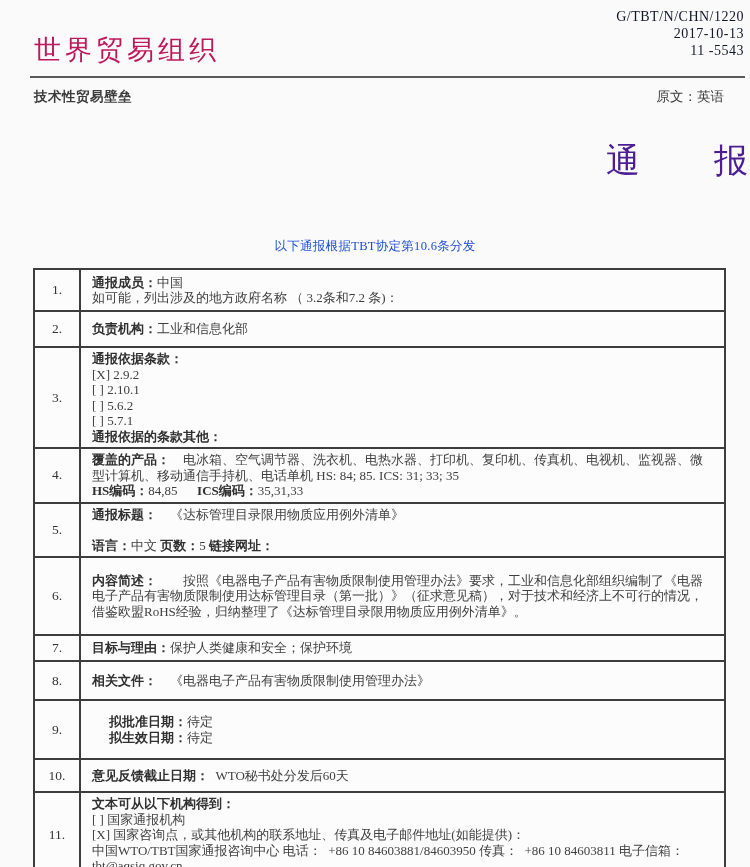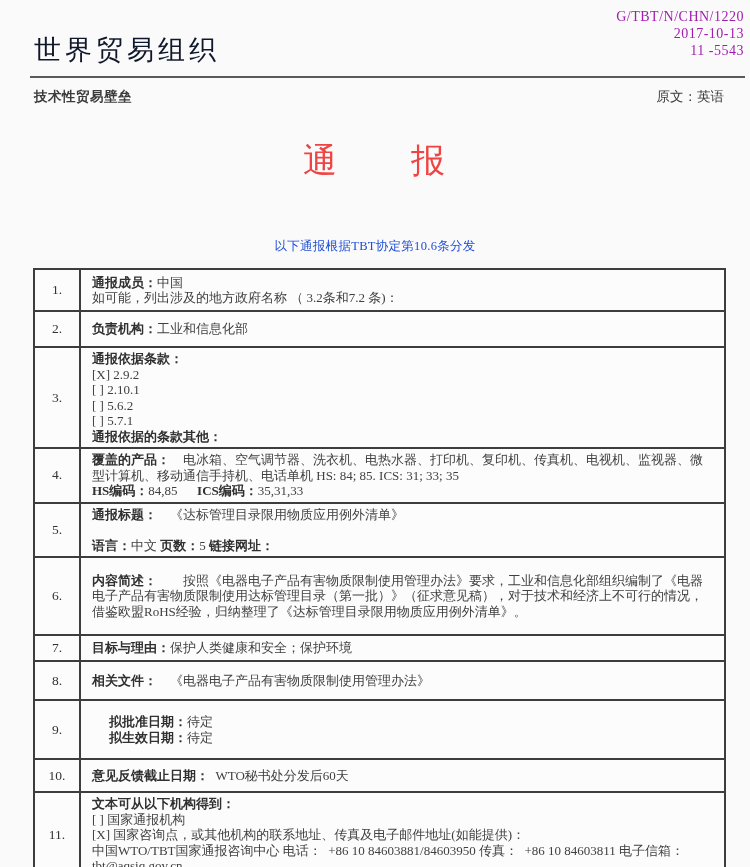--- a/index.html
+++ b/index.html
@@ -8,41 +8,41 @@
     width:750px;height:867px;
     margin:0 auto;
     background:#fbfafa;
     font-family:"Liberation Serif","DejaVu Serif",serif;
     color:#3b3b3b;
     overflow:hidden;
   }
   
   .ref-block{
     position:absolute;top:8px;right:6px;
-    text-align:right;font-size:14px;line-height:17px;color:#a21caf;
+    text-align:right;font-size:14px;line-height:17px;color:#0f172a;
     letter-spacing:.5px;
   }
   .org-title{
     position:absolute;top:32px;left:34px;
-    font-size:27px;letter-spacing:4px;color:#0f172a;
+    font-size:27px;letter-spacing:4px;color:#be185d;
   }
   .header-rule{
     position:absolute;top:76px;left:30px;width:715px;height:2px;
     background:#5a5a5a;
   }
   .subtitle-row{
     position:absolute;top:88px;left:34px;right:26px;
     display:flex;justify-content:space-between;
     font-size:13.5px;color:#3b3b3b;
   }
   .section-label{font-weight:700;letter-spacing:.5px;}
   .main-title{
     position:absolute;top:138px;left:0;width:100%;
-    text-align:center;font-size:34px;letter-spacing:2px;
-    color:#ef4444;white-space:pre;
+    text-align:right;font-size:34px;letter-spacing:2px;
+    color:#4c1d95;white-space:pre;
   }
   .distribution-note{
     position:absolute;top:238px;left:0;width:100%;
     text-align:center;font-size:12.5px;color:#1d4ed8;letter-spacing:.3px;
   }
   
   .ntable{
     position:absolute;top:268px;left:33px;width:693px;
     border:2px solid #3d3d3d;
     box-sizing:border-box;

